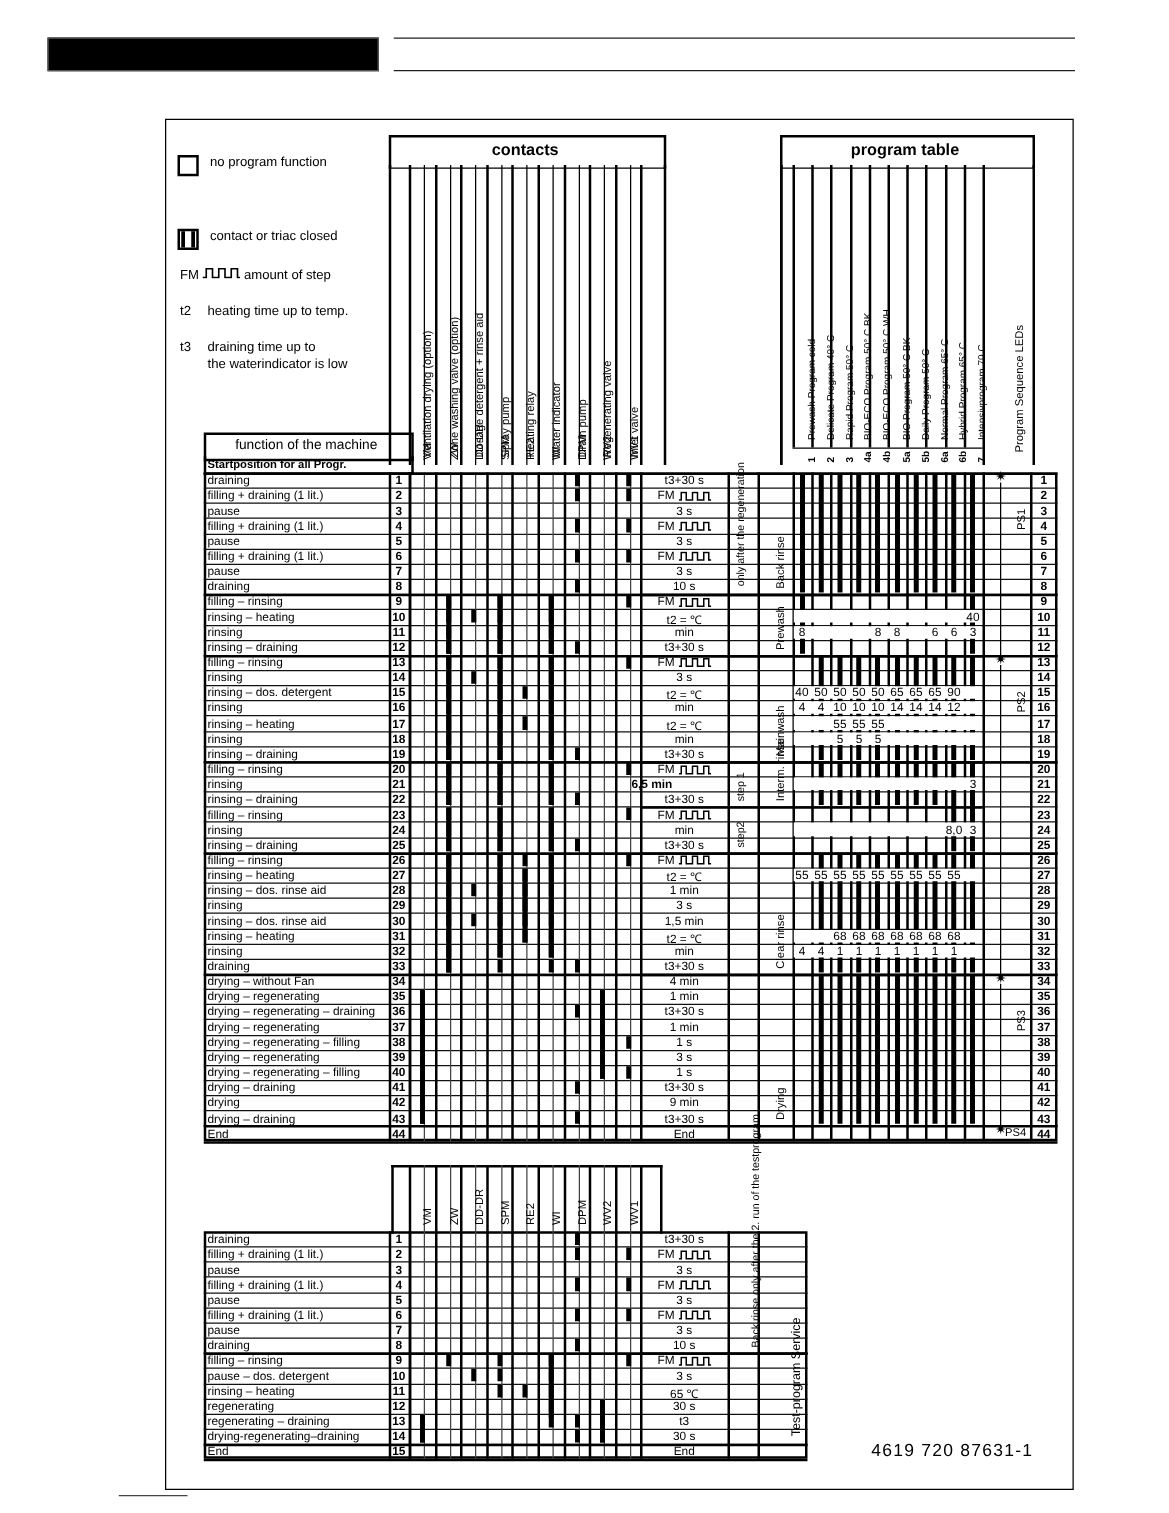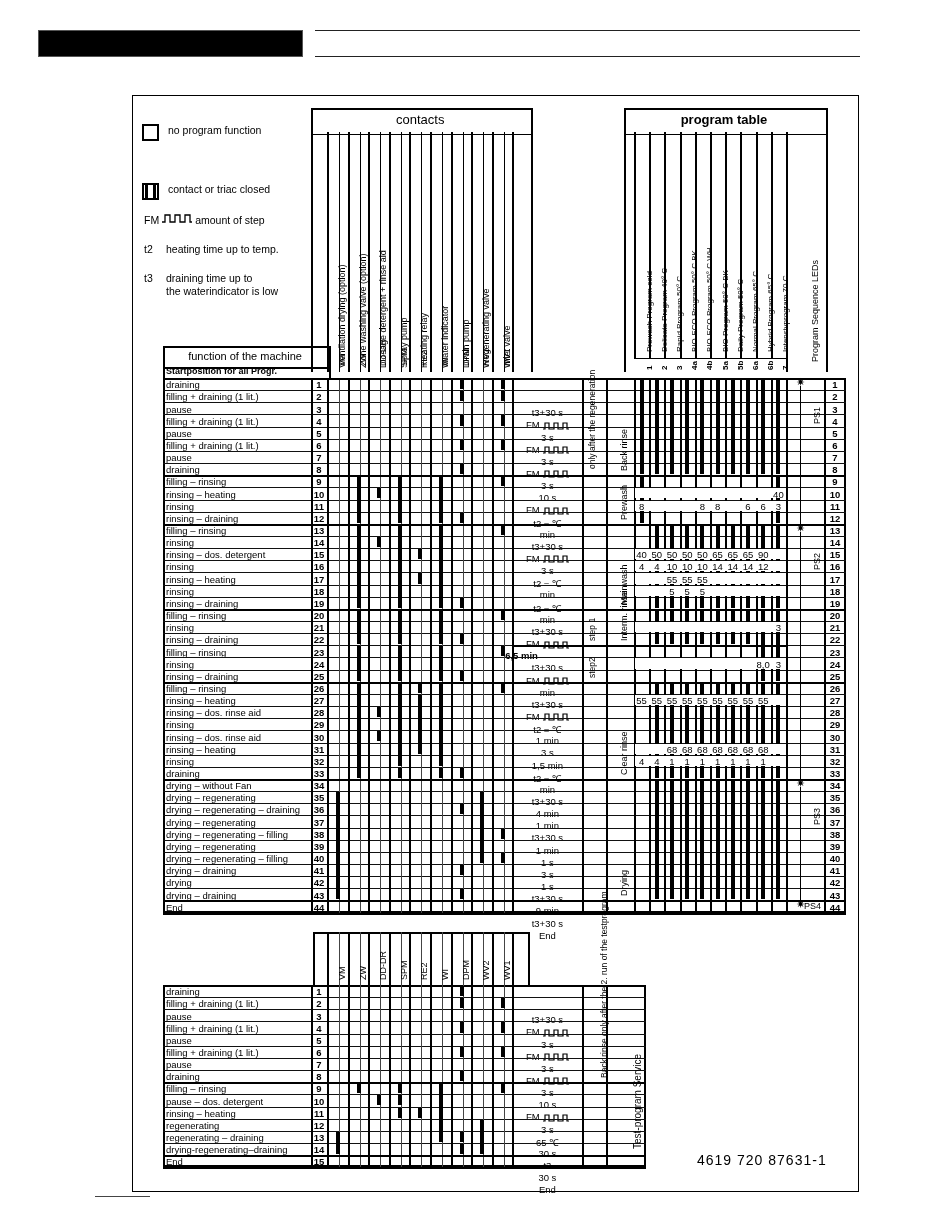--- a/index.html
+++ b/index.html
@@ -34,21 +34,21 @@
   
   .vlab{position:absolute;transform-origin:left top;transform:rotate(-90deg);white-space:nowrap;font-size:9px;letter-spacing:0px;}
   .vlab.sm{font-size:8px;}
 
   
   .sectitle{position:absolute;text-align:center;font-size:13px;}
 
   
   .fname{position:absolute;left:0;font-size:9.5px;white-space:nowrap;padding-left:3px;box-sizing:border-box;}
   .rnum{position:absolute;font-size:9.5px;font-weight:bold;text-align:center;}
-  .tcell{position:absolute;font-size:9.5px;text-align:center;white-space:nowrap;margin-top:28px;}
+  .tcell{position:absolute;font-size:9.5px;text-align:center;white-space:nowrap;}
   .numcell{position:absolute;font-size:9.5px;text-align:center;}
 
   .psLab{position:absolute;font-size:9px;transform-origin:left top;transform:rotate(-90deg);white-space:nowrap;}
   .starsym{position:absolute;font-size:11px;line-height:1;}
   .partno{position:absolute;font-size:14px;letter-spacing:1px;}
   .smallline{position:absolute;height:1px;background:#444;}
 </style>
 </head>
 <body>
 
@@ -86,21 +86,21 @@
       <span style="width:22px;display:inline-block;">t3</span>
       <span style="display:inline-block;">
         <span>draining time up to</span><br>
         <span>the waterindicator is low</span>
       </span>
     </div>
   </div>
 
   <div id="chart-layer">
       <div style="position:absolute;left:311px;top:108px;width:218.4px;height:24px;border:2px solid #000;border-bottom:1px solid #000;"></div>
-      <div class="sectitle" style="left:311px;top:112px;width:218.4px;font-weight:normal;">contacts</div>
+      <div class="sectitle" style="left:311px;top:112px;width:218.4px;font-weight:bold;">contacts</div>
       <div style="position:absolute;left:624px;top:108px;width:200px;height:24px;border:2px solid #000;border-bottom:1px solid #000;"></div>
       <div class="sectitle" style="left:624px;top:112px;width:200px;font-weight:bold;">program table</div>
       <div style="position:absolute;left:311px;top:132px;width:218.4px;height:240px;border-left:2px solid #000;border-right:2px solid #000;"></div>
       <div class="vline hv" style="left:327px;top:132px;height:240px;"></div>
       <div class="vline" style="left:339px;top:132px;height:240px;"></div>
       <div class="vlab" style="left:337px;top:366px;">Ventilation drying  (option)</div>
       <div class="vlab" style="left: 337px; top: 368px; font-size: 9px; transform: rotate(-90deg);">VM</div>
       <div class="vline hv" style="left:347.6px;top:132px;height:240px;"></div>
       <div class="vline" style="left:359.6px;top:132px;height:240px;"></div>
       <div class="vlab" style="left:357.6px;top:366px;">Zone washing valve  (option)</div>

